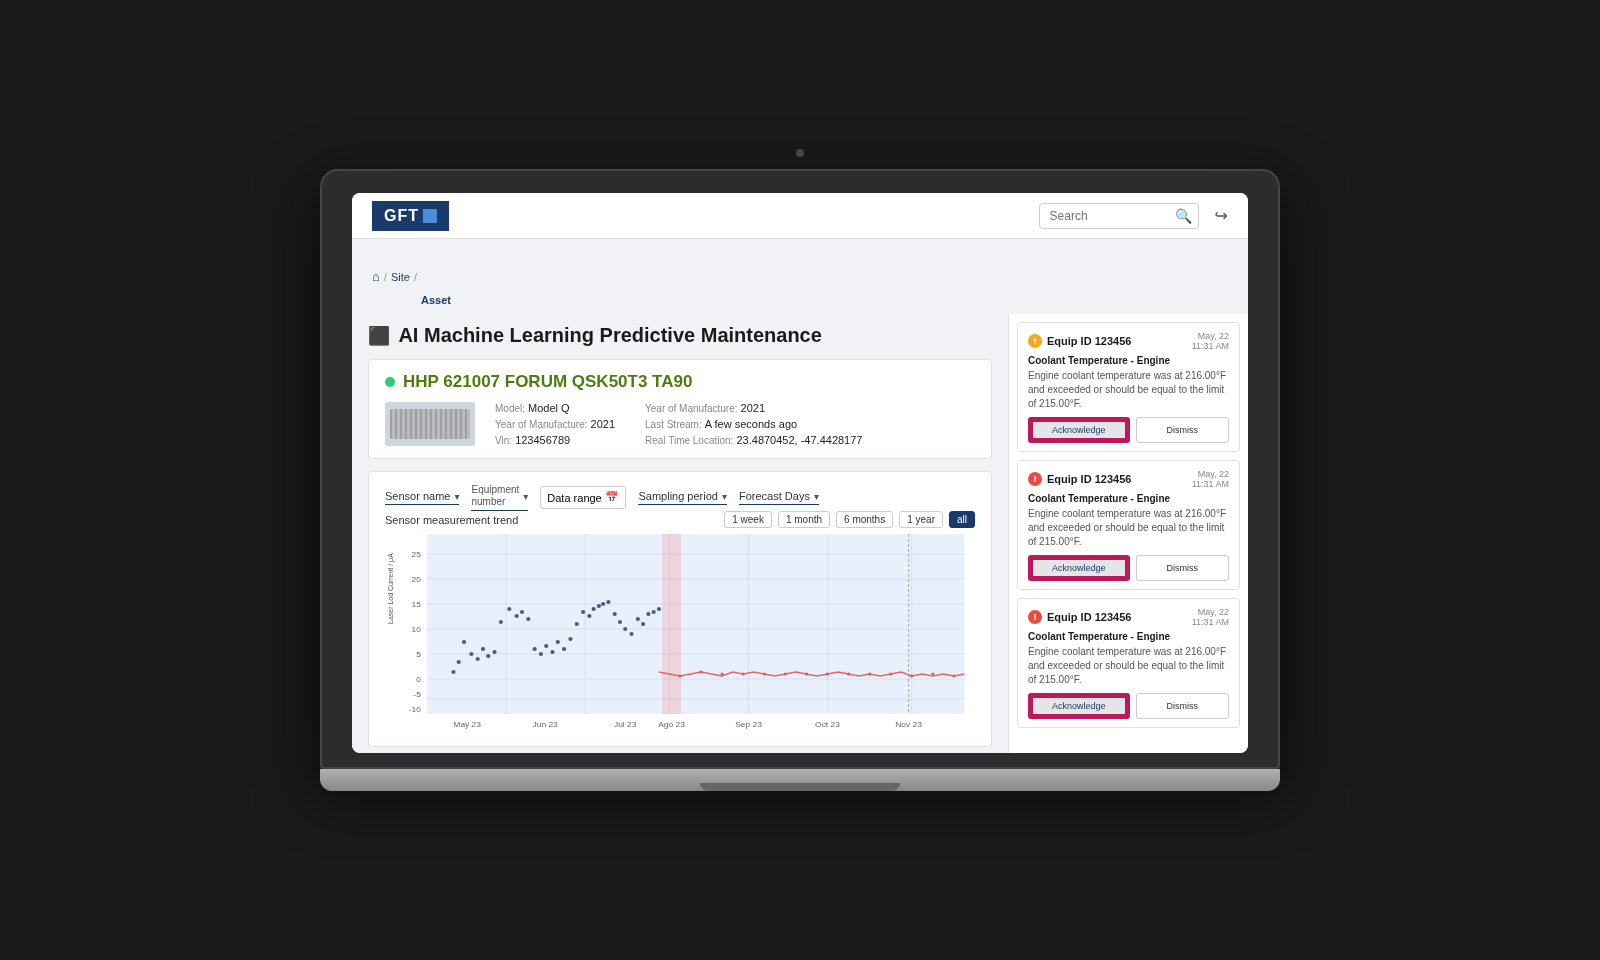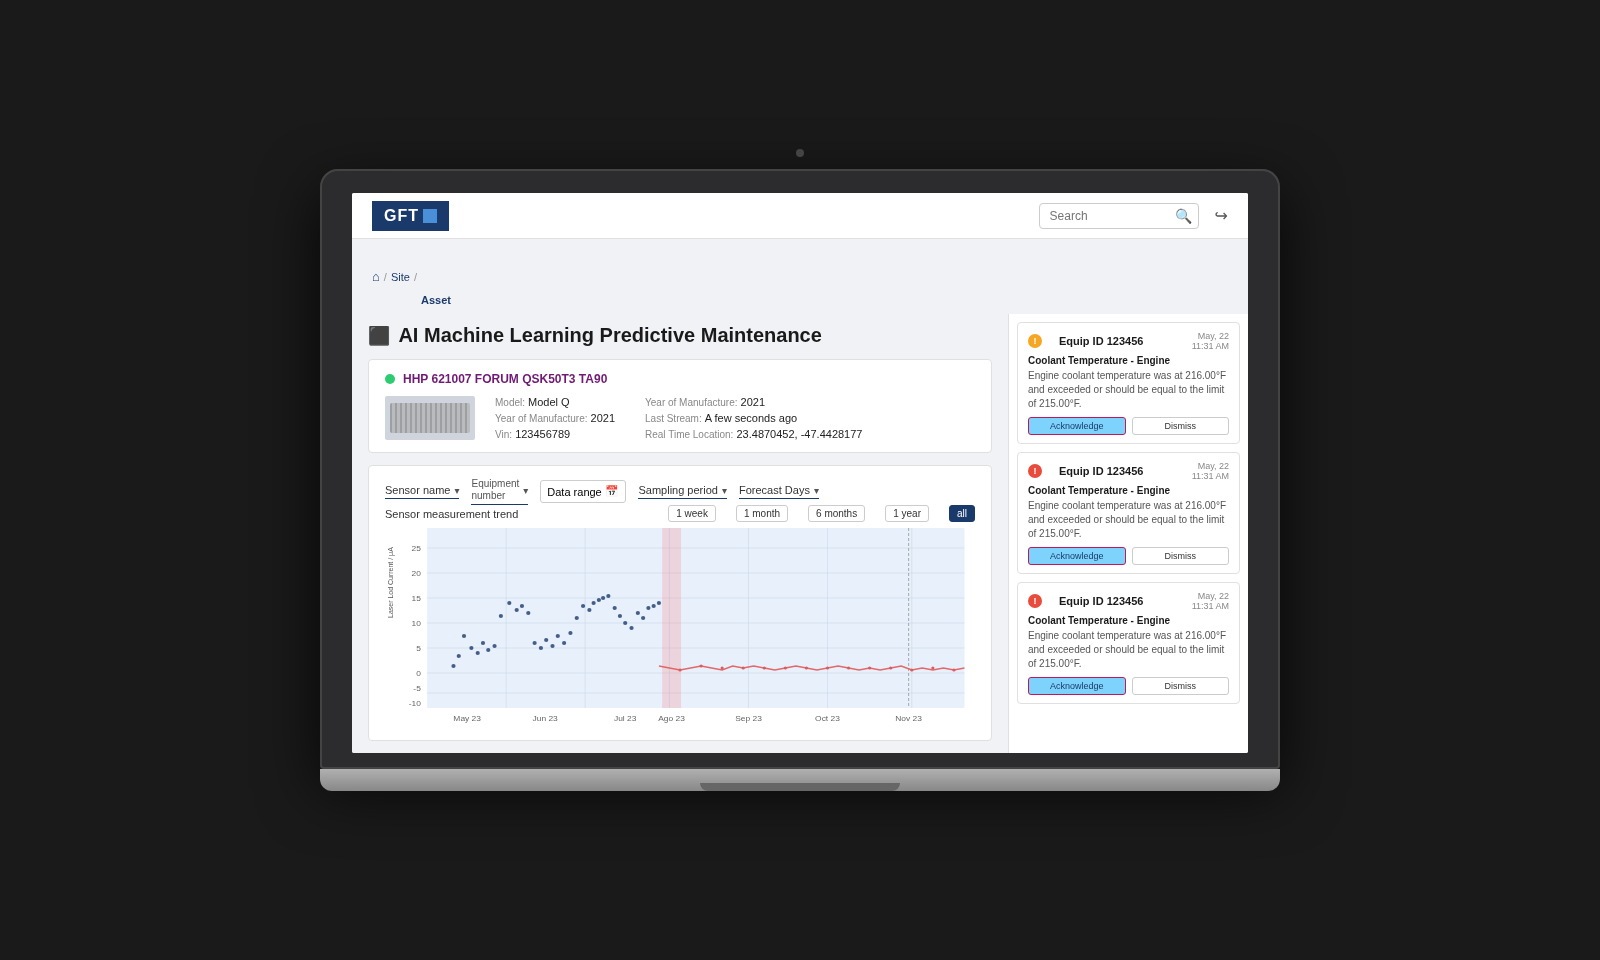--- a/index.html
+++ b/index.html
@@ -18,21 +18,21 @@
       position: relative;
     }
     .laptop-screen-bezel {
       background: #2c2c2e;
       border-radius: 18px 18px 4px 4px;
       padding: 24px 32px 16px 32px;
       box-shadow: 0 20px 60px rgba(0,0,0,0.8), inset 0 0 0 2px #444;
     }
     .screen-inner {
       background: #000;
-      border-radius: 2px;
+      border-radius: 8px;
       overflow: hidden;
       position: relative;
     }
     .camera-notch {
       position: absolute;
       top: -20px;
       left: 50%;
       transform: translateX(-50%);
       width: 8px;
       height: 8px;
@@ -204,22 +204,22 @@
     }
     .status-dot {
       width: 10px;
       height: 10px;
       border-radius: 50%;
       background: #2ecc71;
       flex-shrink: 0;
     }
     .asset-name {
       font-weight: 700;
-      font-size: 12px;
-      color: #701a75;
+      font-size: 17px;
+      color: #4d7c0f;
     }
     .asset-body {
       display: flex;
       align-items: center;
       gap: 20px;
     }
     .asset-image {
       width: 90px;
       height: 44px;
       background: #d0d5dd;
@@ -283,21 +283,21 @@
       align-items: center;
       border: 1px solid #ccc;
       border-radius: 3px;
       padding: 4px 6px;
       gap: 4px;
       cursor: pointer;
       font-size: 11px;
     }
     .period-btns {
       display: flex;
-      gap: 20px;
+      gap: 6px;
       margin-left: auto;
     }
     .period-btn {
       border: 1px solid #ccc;
       background: #fff;
       border-radius: 3px;
       padding: 2px 7px;
       font-size: 10px;
       cursor: pointer;
       color: #333;
@@ -417,21 +417,20 @@
       justify-content: center;
       color: #fff;
       font-size: 9px;
       font-weight: 700;
       flex-shrink: 0;
     }
     .alert-equip-id {
       font-weight: 700;
       font-size: 11px;
       color: #1a1a1a;
-      margin-left: 12px;
     }
     .alert-date {
       font-size: 9px;
       color: #888;
       text-align: right;
     }
     .alert-type {
       font-weight: 600;
       color: #1a1a1a;
       margin-bottom: 3px;
@@ -441,22 +440,22 @@
       color: #555;
       line-height: 1.4;
       margin-bottom: 6px;
     }
     .alert-actions {
       display: flex;
       gap: 6px;
     }
     .alert-btn-ack {
       flex: 1;
-      border: 1px solid #be185d;
-      background: #7dd3fc;
+      border: 5px solid #be185d;
+      background: #e5e5e5;
       color: #1a3a6b;
       border-radius: 3px;
       padding: 3px 0;
       font-size: 9px;
       cursor: pointer;
       text-align: center;
     }
     .alert-btn-dismiss {
       flex: 1;
       border: 1px solid #ccc;

